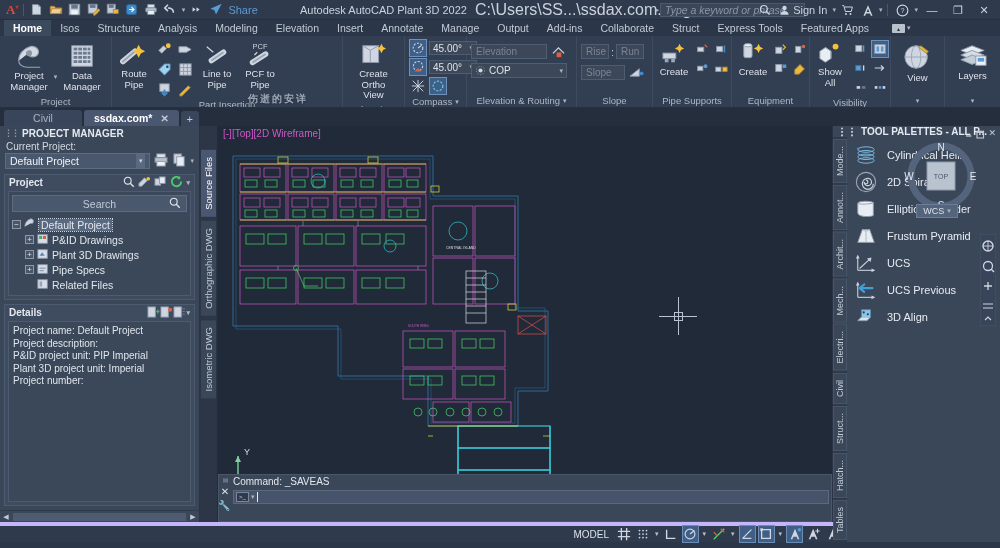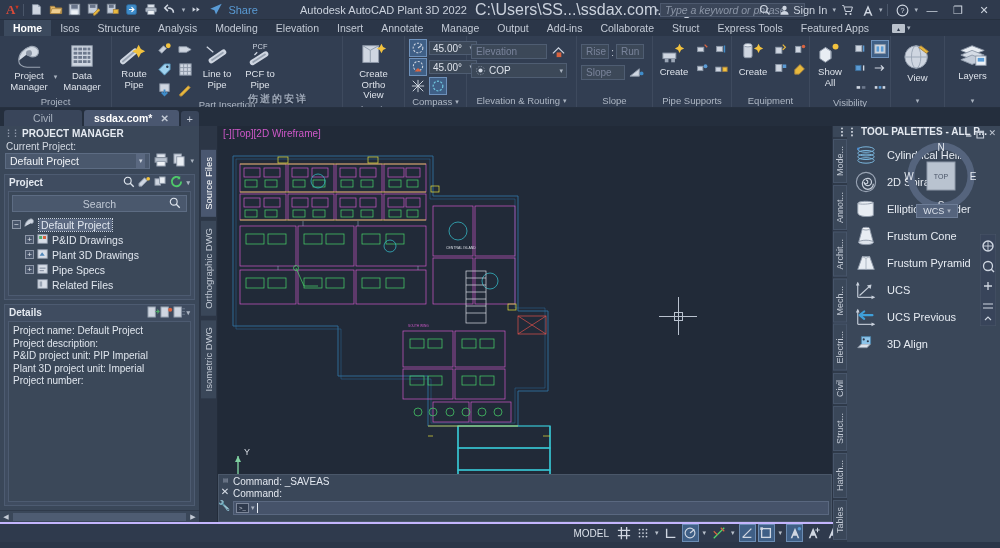--- a/index.html
+++ b/index.html
@@ -161,21 +161,21 @@
   .tp-tabs { width:14px; background:#2f3a4a; display:flex; flex-direction:column; align-items:center; padding-top:2px;}
   .tptab { writing-mode:vertical-rl; text-orientation:mixed; transform:rotate(180deg);
            font-size:9px; color:#c3cad5; background:#3a4759; padding:6px 1px; margin-bottom:2px; cursor:pointer;
            white-space:nowrap; border:1px solid #47556a;}
   .tp-list { flex:1; background:#3a4759; padding:4px 0 0 0; overflow:hidden;}
   .tpitem { display:flex; align-items:center; gap:8px; height:27px; padding:0 6px; cursor:pointer;}
   .tpitem .t { font-size:11px; color:#e6ebf2;}
   .tpitem .ic { width:26px; height:22px; display:flex; align-items:center; justify-content:center; flex:none;}
 
   
-  .status { height:20px; background:#2f3a4d; display:flex; align-items:center; border-top:2px solid #c4b5fd;}
+  .status { height:20px; background:#2f3a4d; display:flex; align-items:center; border-top:4px solid #c4b5fd;}
   .st-left { display:flex; align-items:center; gap:3px; padding-left:6px; flex:1;}
   .st-model { font-size:10px; color:#dbe1ea; padding:0 4px; cursor:pointer;}
   .sbtn { width:17px; height:18px; display:flex; align-items:center; justify-content:center; cursor:pointer; border:1px solid transparent;}
   .sbtn.on { background:#3f5f86; border-color:#6b8cb4;}
   .sarw { font-size:7px; color:#b9c1cc; padding:0 2px; cursor:pointer;}
   .sscale { font-size:10px; color:#dbe1ea; padding:0 2px; cursor:pointer;}
   .st-right { display:flex; align-items:center; gap:2px; padding-right:6px;}
 
   svg { shape-rendering:geometricPrecision; }
 </style>
@@ -1139,21 +1139,20 @@
     </div>
 
     <div class="cmdwin">
       <div class="cmd-left">
         <span style="font-size:6px;color:#8d97a8; letter-spacing:-1px;">▤</span>
         <span style="font-size:10px;color:#dbe1ea;">✕</span>
         <span style="font-size:10px;color:#dbe1ea;">🔧</span>
       </div>
       <div class="cmd-body">
         <div class="cmd-hist">Command: _SAVEAS</div>
-        <div class="cmd-hist">Command:</div>
         <div class="cmd-input">
           <span class="pill">&gt;_</span>
           <span class="caretdn">▾</span>
           <span class="cmd-caret"></span>
           <span></span>
         </div>
       </div>
     </div>
 
     <div class="tp">
@@ -1203,30 +1202,20 @@
           <div class="tpitem">
             <div class="ic">
               <svg width="24" height="22" viewBox="0 0 26 24">
                 <path d="M4 6 C4 3, 18 3, 21 5 L21 19 C18 21, 4 21, 4 16 Z" fill="#e8edf3" stroke="#8e99a9"></path>
                 <path d="M21 5 C18 7, 6 7, 4 6" fill="#f4f7fa" stroke="#8e99a9"></path>
               </svg>
             </div>
             <span class="t">Elliptical Cylinder</span>
           </div>
 
-          <div class="tpitem">
-            <div class="ic">
-              <svg width="24" height="22" viewBox="0 0 26 24">
-                <path d="M9 4 L17 4 L21 19 L5 19 Z" fill="#e8edf3" stroke="#8e99a9"></path>
-                <ellipse cx="13" cy="4" rx="4" ry="1.5" fill="#f4f7fa" stroke="#8e99a9"></ellipse>
-                <ellipse cx="13" cy="19" rx="8" ry="2.4" fill="#dde3ec" stroke="#8e99a9"></ellipse>
-              </svg>
-            </div>
-            <span class="t">Frustum Cone</span>
-          </div>
 
           <div class="tpitem">
             <div class="ic">
               <svg width="24" height="22" viewBox="0 0 26 24">
                 <path d="M9 5 L17 5 L22 19 L4 19 Z" fill="#e8edf3" stroke="#8e99a9"></path>
                 <path d="M9 5 L13 7 L17 5 M13 7 L13 19" fill="none" stroke="#a8b2c0"></path>
               </svg>
             </div>
             <span class="t">Frustum Pyramid</span>
           </div>

